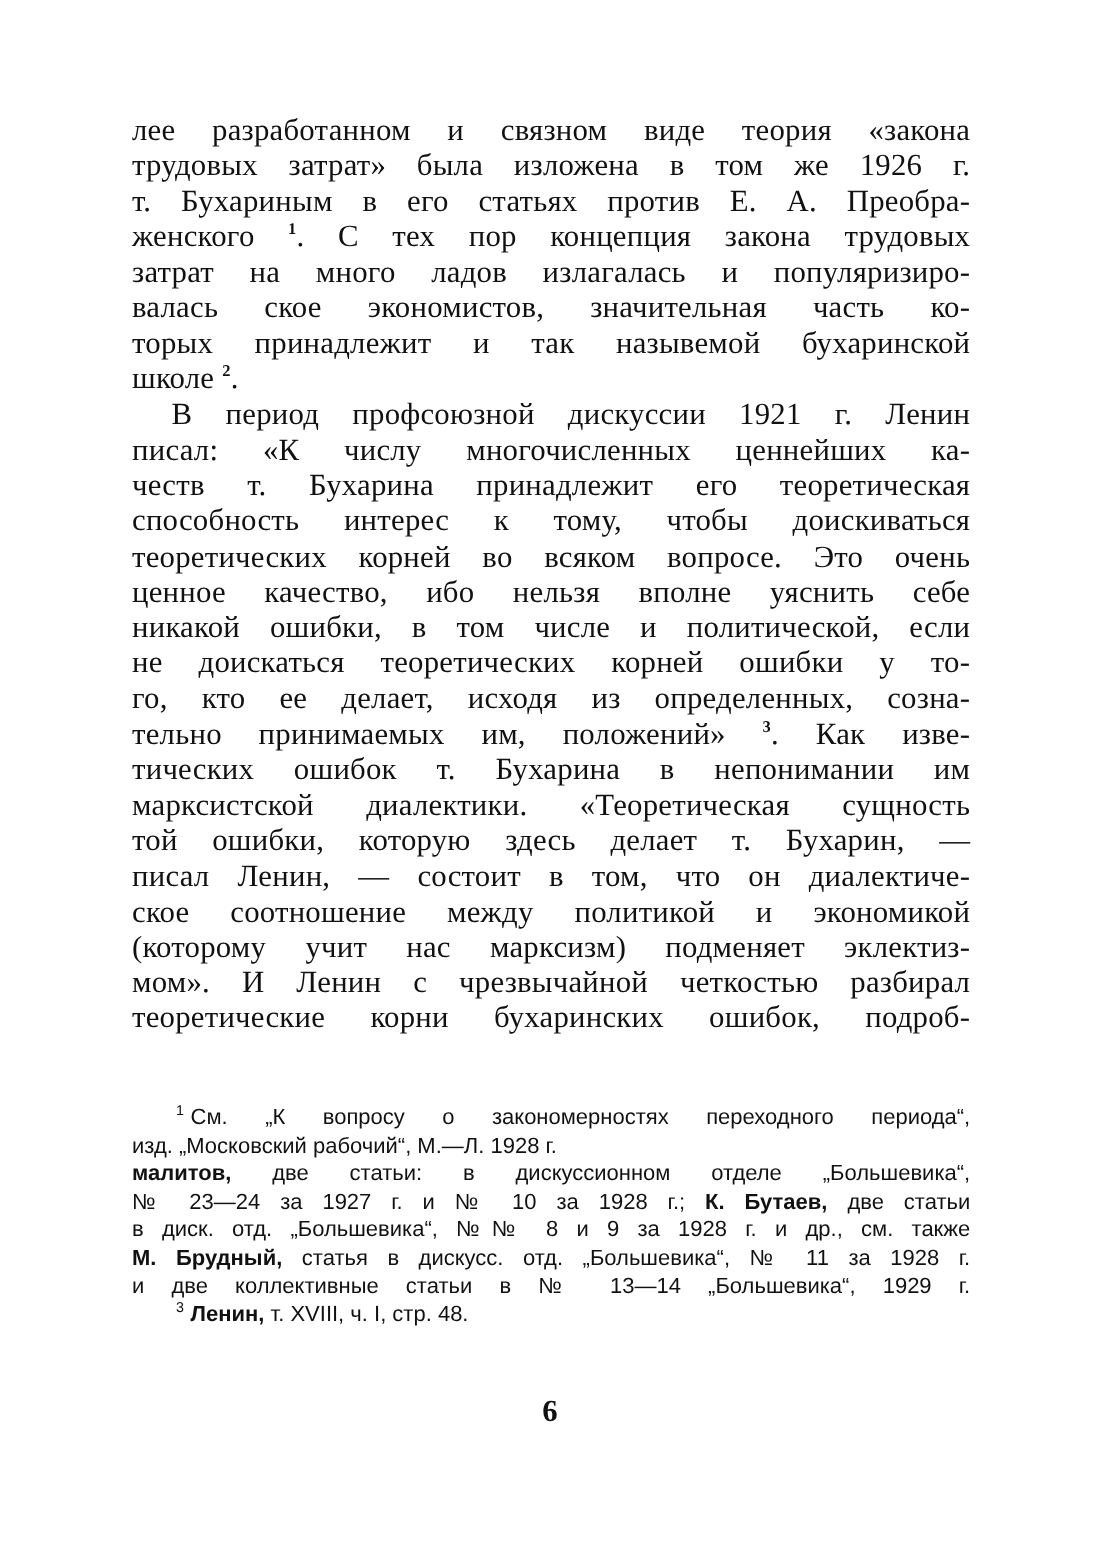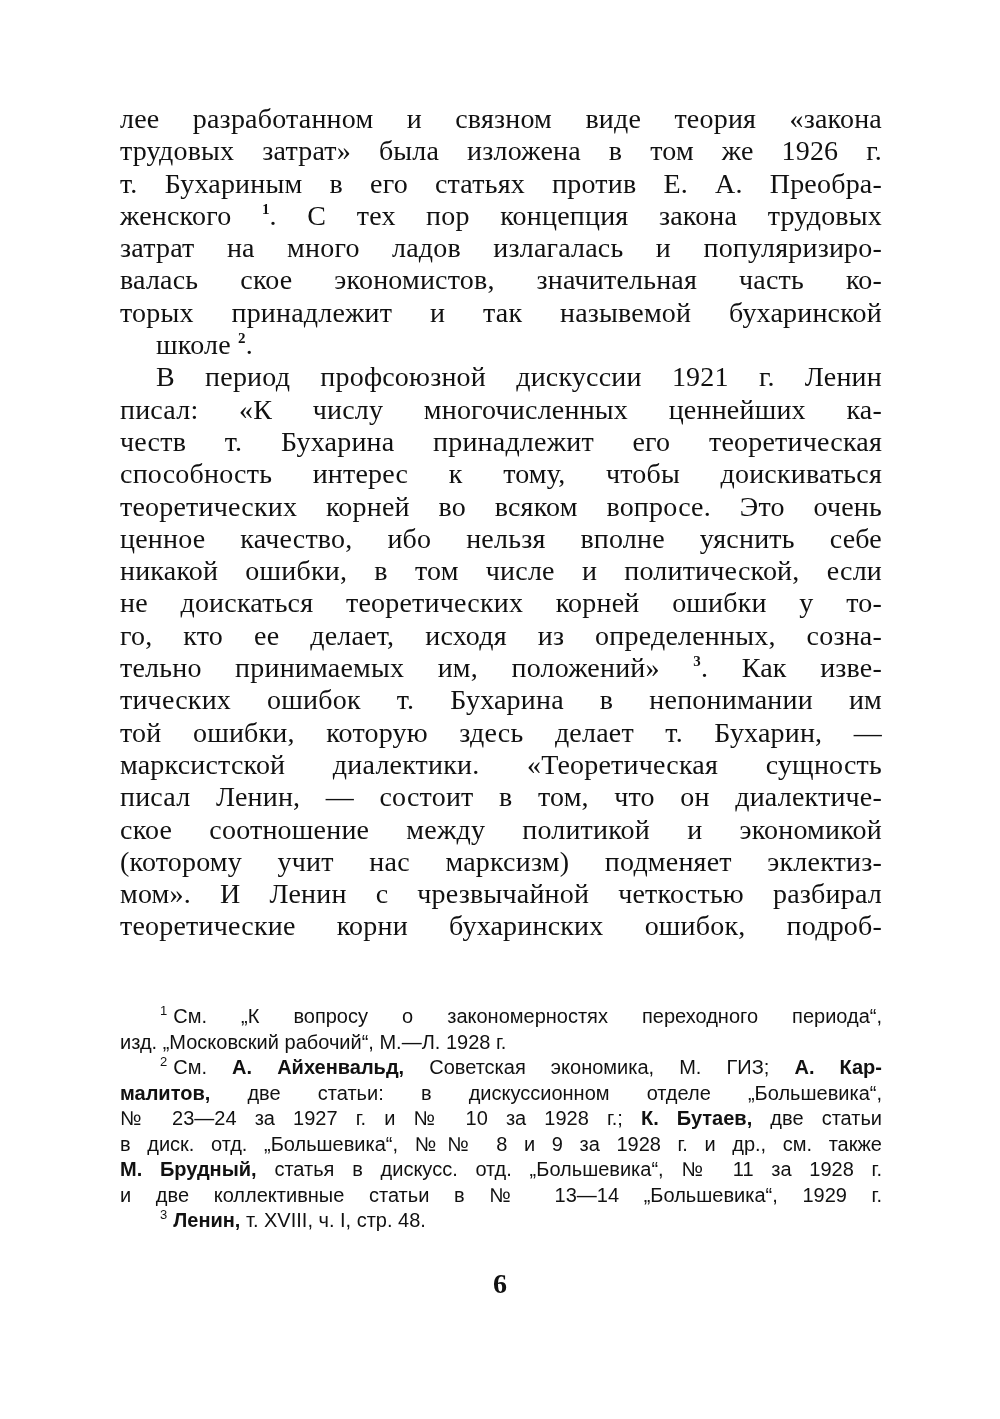--- a/index.html
+++ b/index.html
@@ -26,21 +26,20 @@
       font-size: 28px;
       line-height: 32.3px;
       height: 32.3px;
       white-space: nowrap;
       text-align: justify;
       text-align-last: justify;
       letter-spacing: 0.2px;
     }
     .body-text .line.last {
       text-align-last: left;
-      margin-left: 36px;
     }
     .body-text .line.indent {
       padding-left: 36px;
     }
     sup.fn {
       font-size: 15px;
       vertical-align: 11px;
       line-height: 0;
       font-weight: bold;
     }
@@ -105,36 +104,35 @@
     <span class="line">писал: «К числу многочисленных ценнейших ка-</span>
     <span class="line">честв т. Бухарина принадлежит его теоретическая</span>
     <span class="line">способность интерес к тому, чтобы доискиваться</span>
     <span class="line">теоретических корней во всяком вопросе. Это очень</span>
     <span class="line">ценное качество, ибо нельзя вполне уяснить себе</span>
     <span class="line">никакой ошибки, в том числе и политической, если</span>
     <span class="line">не доискаться теоретических корней ошибки у то-</span>
     <span class="line">го, кто ее делает, исходя из определенных, созна-</span>
     <span class="line"><span>тельно принимаемых им, положений»</span> <sup class="fn">3</sup><span>. Как изве-</span></span>
     <span class="line">тических ошибок т. Бухарина в непонимании им</span>
+    <span class="line">марксистской диалектики. «Теоретическая сущность</span>
     <span class="line">той ошибки, которую здесь делает т. Бухарин, —</span>
-    <span class="line">марксистской диалектики. «Теоретическая сущность</span>
     <span class="line">писал Ленин, — состоит в том, что он диалектиче-</span>
     <span class="line">ское соотношение между политикой и экономикой</span>
     <span class="line">(которому учит нас марксизм) подменяет эклектиз-</span>
     <span class="line">мом». И Ленин с чрезвычайной четкостью разбирал</span>
     <span class="line">теоретические корни бухаринских ошибок, подроб-</span>
   </div>
 </div>
 
 <div class="footnotes">
 
   <span class="line indent"><sup class="fnn">1</sup><span>См. „К вопросу о закономерностях переходного периода“,</span></span>
   <span class="line last">изд. „Московский рабочий“, М.—Л. 1928 г.</span>
 
-  <span class="line indent"><sup class="fnn">2</sup><span>См.</span> <b>А. Айхенвальд,</b> <span>Советская экономика, М. ГИЗ;</span> <b>А. Кар-</b></span>
   <span class="line"><b>малитов,</b> <span>две статьи: в дискуссионном отделе „Большевика“,</span></span>
   <span class="line"><span>№ 23—24 за 1927 г. и № 10 за 1928 г.;</span> <b>К. Бутаев,</b> <span>две статьи</span></span>
   <span class="line">в диск. отд. „Большевика“, №№ 8 и 9 за 1928 г. и др., см. также</span>
   <span class="line"><b>М. Брудный,</b> <span>статья в дискусс. отд. „Большевика“, № 11 за 1928 г.</span></span>
   <span class="line">и две коллективные статьи в № 13—14 „Большевика“, 1929 г.</span>
 
   <span class="line indent last"><sup class="fnn">3</sup><b>Ленин,</b> <span>т. XVIII, ч. I, стр. 48.</span></span>
 </div>
 
 <div class="page-number">6</div>

